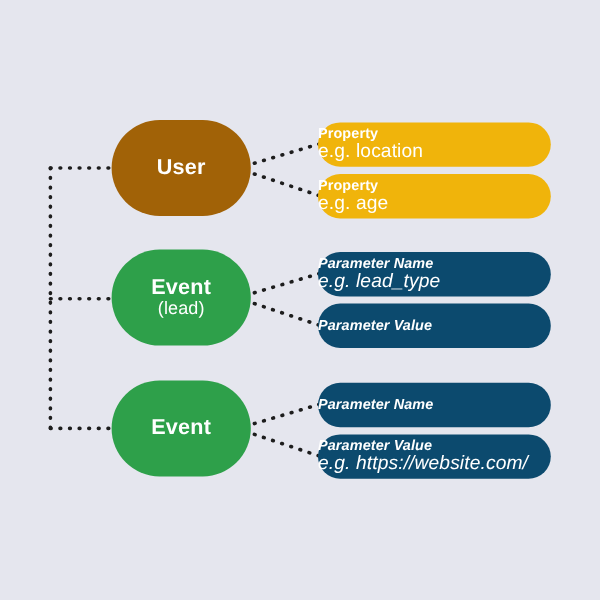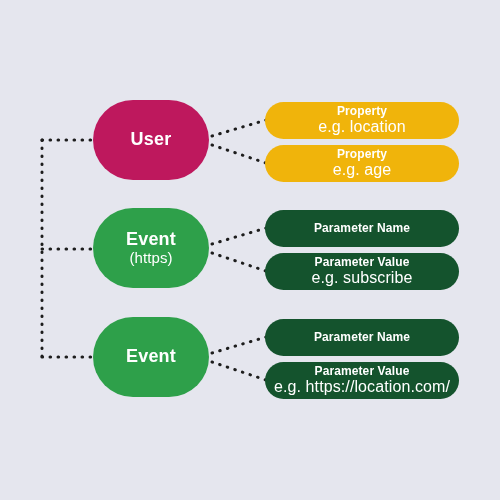--- a/index.html
+++ b/index.html
@@ -49,52 +49,52 @@
     font-weight: bold;
     letter-spacing: 0.2px;
   }
   .node-sub {
     font-size: 15px;
     font-weight: normal;
     letter-spacing: 0.1px;
     margin-top: 1px;
   }
 
-  .node-user  { left: 93px;  top: 100px; width: 116px; height: 80px; background: #be185d; }
+  .node-user  { left: 93px;  top: 100px; width: 116px; height: 80px; background: #a16207; }
   .node-lead  { left: 93px;  top: 208px; width: 116px; height: 80px; background: #2ea04a; }
   .node-pview { left: 93px;  top: 317px; width: 116px; height: 80px; background: #2ea04a; }
 
   
   .pill {
     position: absolute;
     left: 265px;
     width: 194px;
     height: 37px;
     border-radius: 19px;
     display: flex;
     flex-direction: column;
-    align-items: center;
+    align-items: flex-start;
     justify-content: center;
     color: #ffffff;
     text-align: center;
     box-sizing: border-box;
     line-height: 1.12;
   }
   .pill-title {
     font-size: 12px;
     font-weight: bold;
     letter-spacing: 0.1px;
   }
   .pill-sub {
     font-size: 16px;
     font-weight: normal;
     letter-spacing: 0.1px;
   }
   .pill-yellow { background: #f0b40b; }
-  .pill-blue   { background: #14532d; }
+  .pill-blue   { background: #0c4a6e; font-style: italic; }
 
   .pill-p1 { top: 102px; }
   .pill-p2 { top: 145px; }
   .pill-l1 { top: 210px; }
   .pill-l2 { top: 253px; }
   .pill-v1 { top: 319px; }
   .pill-v2 { top: 362px; }
 </style>
 </head>
 <body>
@@ -130,38 +130,38 @@
     <span class="pill-sub">e.g. location</span>
   </div>
 
   <div class="pill pill-yellow pill-p2">
     <span class="pill-title">Property</span>
     <span class="pill-sub">e.g. age</span>
   </div>
 
   <div class="node node-lead">
     <span class="node-title">Event</span>
-    <span class="node-sub">(https)</span>
+    <span class="node-sub">(lead)</span>
   </div>
 
   <div class="pill pill-blue pill-l1">
     <span class="pill-title">Parameter Name</span>
+    <span class="pill-sub">e.g. lead_type</span>
   </div>
 
   <div class="pill pill-blue pill-l2">
     <span class="pill-title">Parameter Value</span>
-    <span class="pill-sub">e.g. subscribe</span>
   </div>
 
   <div class="node node-pview">
     <span class="node-title">Event</span>
   </div>
 
   <div class="pill pill-blue pill-v1">
     <span class="pill-title">Parameter Name</span>
   </div>
 
   <div class="pill pill-blue pill-v2">
     <span class="pill-title">Parameter Value</span>
-    <span class="pill-sub">e.g. https://location.com/</span>
+    <span class="pill-sub">e.g. https://website.com/</span>
   </div>
 
 </div>
 
 </body></html>

